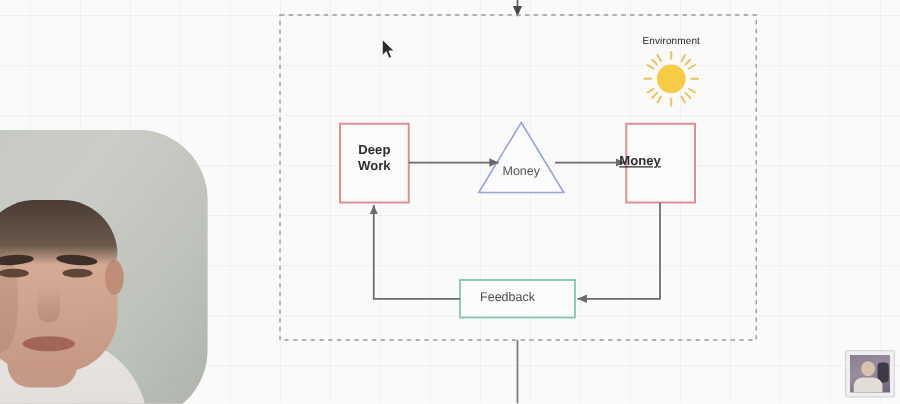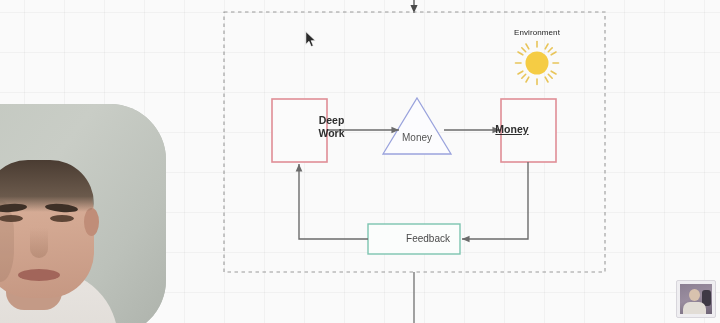--- a/index.html
+++ b/index.html
@@ -291,29 +291,29 @@
         <line x1="-14.2" y1="-8.2" x2="-19" y2="-11"></line>
         <line x1="14.2" y1="-8.2" x2="19" y2="-11"></line>
         <line x1="-14.2" y1="8.2" x2="-19" y2="11"></line>
         <line x1="14.2" y1="8.2" x2="19" y2="11"></line>
         <line x1="-8.2" y1="14.2" x2="-11" y2="19"></line>
         <line x1="8.2" y1="14.2" x2="11" y2="19"></line>
       </g>
     </g>
   </svg>
 
-  <div class="node-label box-label" style="left:272px; top:114px; width:55px;margin-left:32px;">
+  <div class="node-label box-label" style="left:272px; top:114px; width:55px;">
     <div>Deep<br>Work</div>
   </div>
 
   <div class="node-label tri-label" style="left:383px; top:132px; width:68px;">Money</div>
 
   <div class="node-label box-label" style="left:479px; top:123px; width:66px;text-decoration:underline;">Money</div>
 
-  <div class="node-label fb-label" style="left:368px; top:233px; width:76px;margin-left:22px;">Feedback</div>
+  <div class="node-label fb-label" style="left:368px; top:233px; width:76px;">Feedback</div>
 
   <div class="node-label env-label" style="left:501px; top:28px; width:72px;">Environment</div>
 
 
   <svg id="cursor" viewBox="0 0 12 17" xmlns="http://www.w3.org/2000/svg">
     <path d="M0.8 0.6 L0.8 13.4 L4.0 10.3 L6.2 15.6 L8.3 14.7 L6.2 9.7 L10.4 9.7 Z" fill="#2b2b2b" stroke="#ffffff" stroke-width="0.7"></path>
   </svg>
 
   <div id="webcam">
     <div class="wall"></div>

